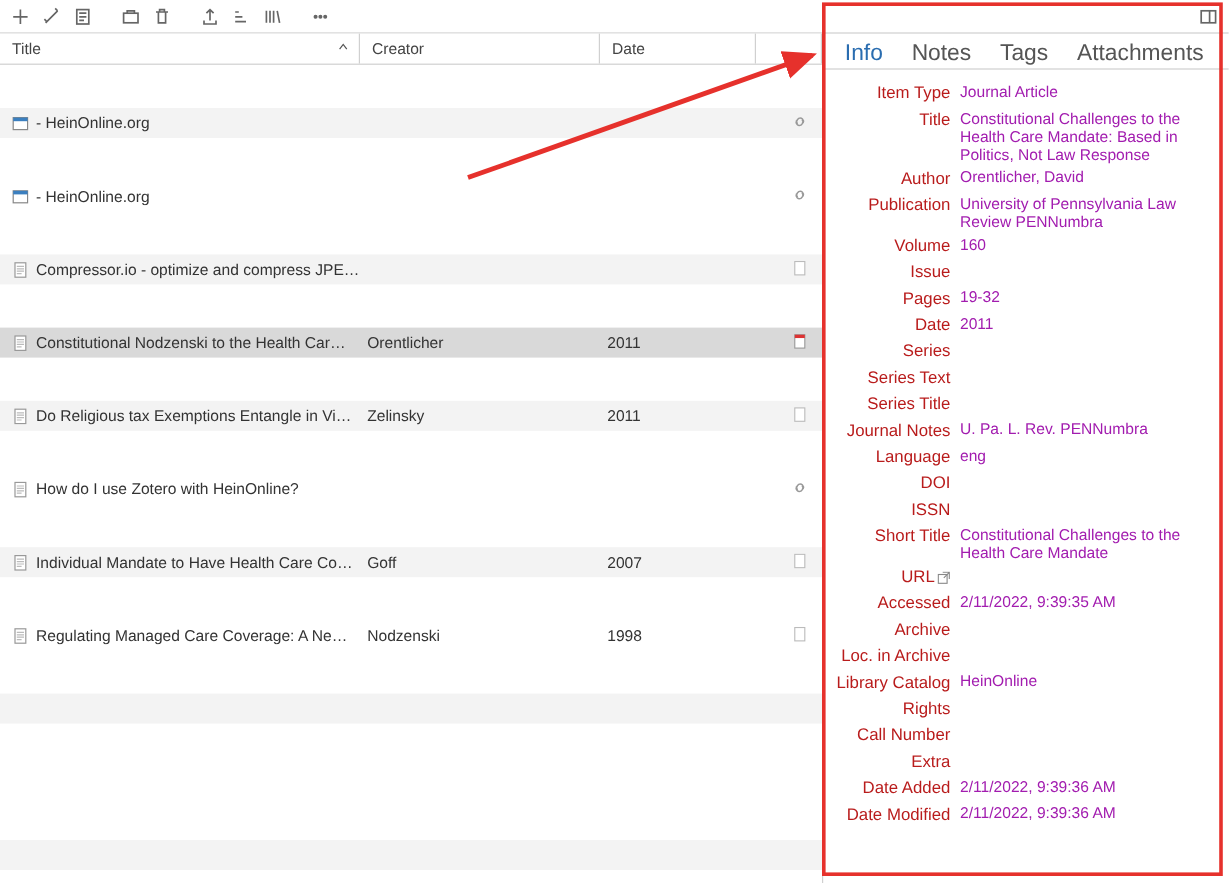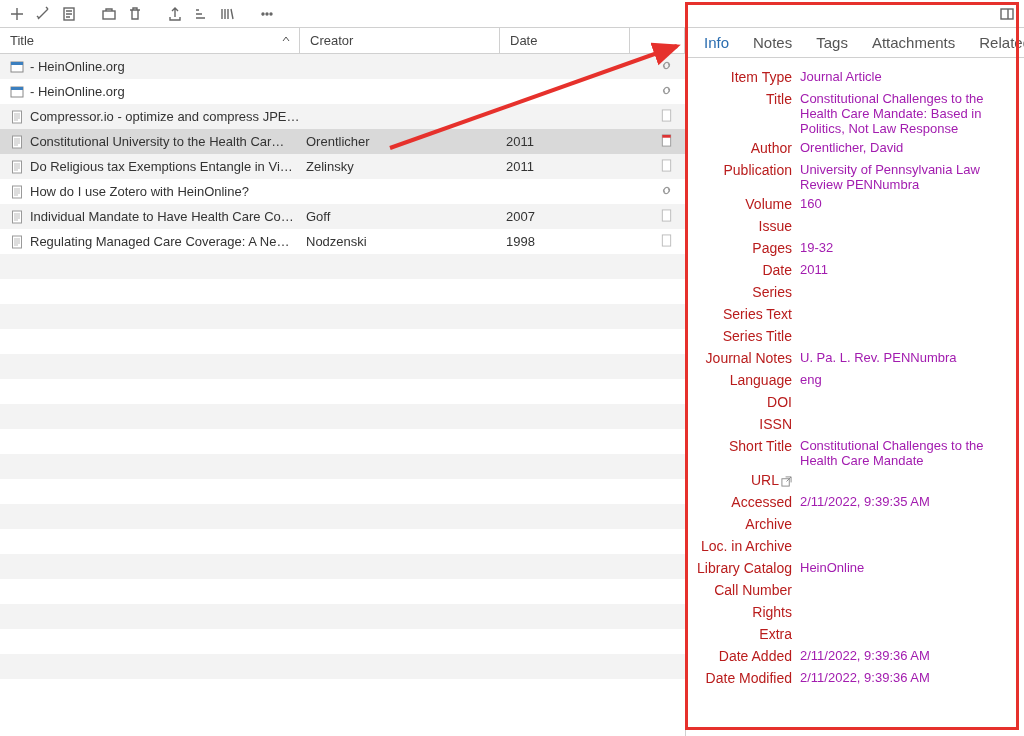--- a/index.html
+++ b/index.html
@@ -76,20 +76,21 @@
   .th-creator { width: 200px; }
   .th-date   { width: 130px; }
   .th-att    { flex:1; border-right:none; }
   .sort-caret { position:absolute; right:8px; top:6px; }
   
   .tbody { flex:1; overflow:hidden; }
   .row {
     display: flex;
     height: 25px;
     align-items: center;
+    margin-top: 36px;
   }
   .tbody .row:nth-child(odd) { background: var(--stripe); }
   .row.selected { background: #d9d9d9 !important; }
   .cell { padding: 0 6px; white-space: nowrap; overflow: hidden; text-overflow: ellipsis; }
   .c-title { width: 300px; display:flex; align-items:center; gap:6px; padding-left:10px;}
   .c-creator { width: 200px; }
   .c-date   { width: 130px; }
   .c-att    { flex:1; display:flex; justify-content:flex-end; padding-right:12px; }
   .row-icon { width:14px; height:14px; display:inline-flex; align-items:center; justify-content:center; flex-shrink:0;}
   .row-icon svg { width:14px; height:14px; }
@@ -97,21 +98,21 @@
   
   .rtabs {
     display:flex;
     height: 30px;
     border-bottom: 1px solid var(--border);
     padding: 0 8px;
     gap: 4px;
   }
   .rtab {
     padding: 6px 10px 0 10px;
-    font-size: 15px;
+    font-size: 19px;
     color: #555;
     cursor: pointer;
   }
   .rtab.active { color: var(--blue); }
   
   .details {
     flex:1;
     overflow: auto;
     padding: 8px 10px;
   }
@@ -289,21 +290,21 @@
           </div>
         </div>
         <div class="row selected">
           <div class="cell c-title">
             <span class="row-icon">
               <svg viewBox="0 0 14 14">
                 <rect x="2.5" y="1" width="9" height="12" fill="#fff" stroke="#999"></rect>
                 <path d="M4 4h6M4 6h6M4 8h6M4 10h4" stroke="#bbb"></path>
               </svg>
             </span>
-            <span>Constitutional University to the Health Car…</span>
+            <span>Constitutional Nodzenski to the Health Car…</span>
           </div>
           <div class="cell c-creator">Orentlicher</div>
           <div class="cell c-date">2011</div>
           <div class="cell c-att">
             <span class="att-icon"><svg viewBox="0 0 14 14">
                 <rect x="2.5" y="1" width="9" height="12" fill="#fff" stroke="#999"></rect>
                 <rect x="2.5" y="1" width="9" height="3" fill="#d33"></rect>
               </svg></span>
           </div>
         </div>
@@ -489,25 +490,25 @@
         </div>
         <div class="drow">
           <div class="dlabel">Loc. in Archive</div>
           <div class="dvalue"></div>
         </div>
         <div class="drow">
           <div class="dlabel">Library Catalog</div>
           <div class="dvalue">HeinOnline</div>
         </div>
         <div class="drow">
+          <div class="dlabel">Rights</div>
+          <div class="dvalue"></div>
+        </div>
+        <div class="drow">
           <div class="dlabel">Call Number</div>
-          <div class="dvalue"></div>
-        </div>
-        <div class="drow">
-          <div class="dlabel">Rights</div>
           <div class="dvalue"></div>
         </div>
         <div class="drow">
           <div class="dlabel">Extra</div>
           <div class="dvalue"></div>
         </div>
         <div class="drow">
           <div class="dlabel">Date Added</div>
           <div class="dvalue">2/11/2022, 9:39:36 AM</div>
         </div>

